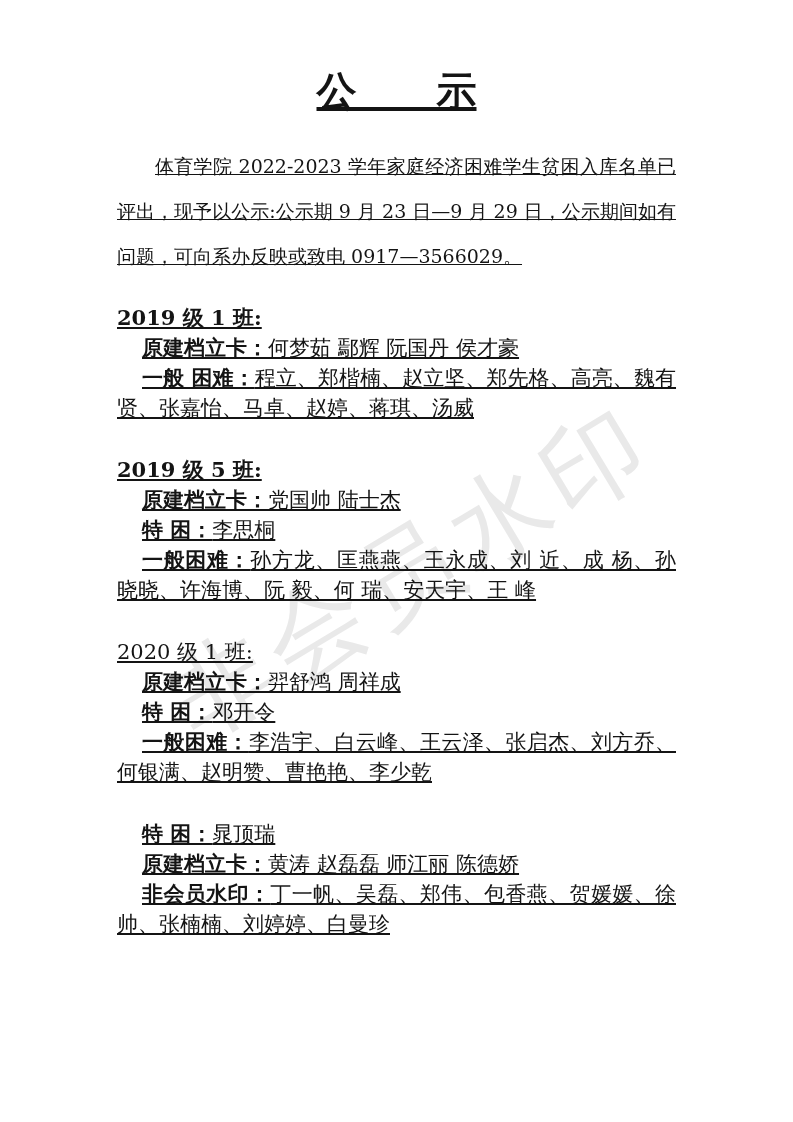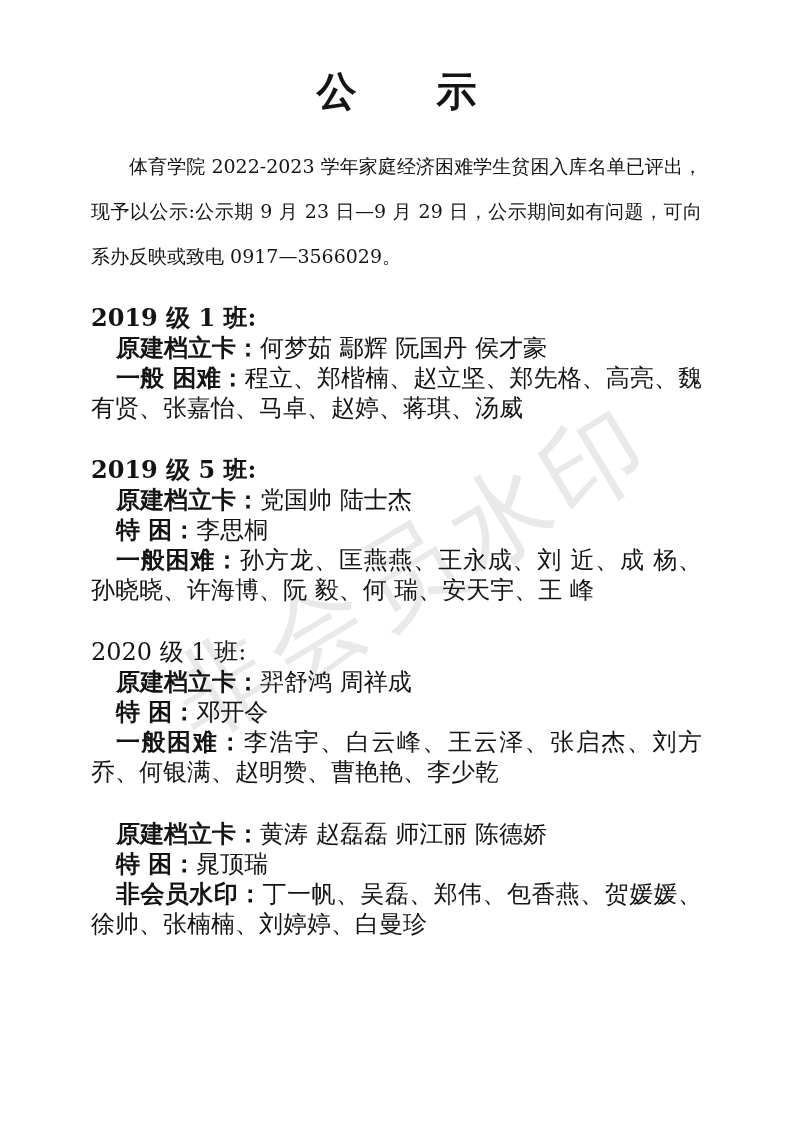--- a/index.html
+++ b/index.html
@@ -22,41 +22,42 @@
     font-size: 100px;
     letter-spacing: 8px;
     color: #e9e9e9;
     white-space: nowrap;
     z-index: 0;
     user-select: none;
   }
   .content {
     position: relative;
     z-index: 1;
-    padding: 0 91px;
+    padding: 0 117px;
+    text-decoration: underline;
   }
   .title {
     margin: 0;
     padding-top: 66px;
     font-size: 40px;
     line-height: 50px;
     font-weight: bold;
     text-align: center;
     white-space: pre;
   }
   .intro {
     margin: 28px 0 0 0;
     font-size: 19px;
     line-height: 45px;
     text-align: justify;
     text-indent: 2em;
   }
   .section {
     margin-top: 32px;
-    font-size: 24px;
+    font-size: 21px;
     line-height: 30px;
   }
   .section.first { margin-top: 24px; }
   .section-heading { font-weight: bold; }
   .section-heading.regular { font-weight: normal; }
   .row { margin: 0; text-align: justify; }
   .row .label { font-weight: bold; margin-left: 25px; }
 </style>
 </head>
 <body>
@@ -83,19 +84,19 @@
     </div>
 
     <div class="section">
       <div class="section-heading regular">2020 级 1 班:</div>
       <p class="row"><span class="label">原建档立卡：</span><span class="names">羿舒鸿 周祥成</span></p>
       <p class="row"><span class="label">特  困：</span><span class="names">邓开令</span></p>
       <p class="row"><span class="label">一般困难：</span><span class="names">李浩宇、白云峰、王云泽、张启杰、刘方乔、何银满、赵明赞、曹艳艳、李少乾</span></p>
     </div>
 
     <div class="section">
+      <p class="row"><span class="label">特  困：</span><span class="names">晁顶瑞</span></p>
       <p class="row"><span class="label">原建档立卡：</span><span class="names">黄涛 赵磊磊 师江丽 陈德娇</span></p>
-      <p class="row"><span class="label">特  困：</span><span class="names">晁顶瑞</span></p>
       <p class="row"><span class="label">非会员水印：</span><span class="names">丁一帆、吴磊、郑伟、包香燕、贺媛媛、徐帅、张楠楠、刘婷婷、白曼珍</span></p>
     </div>
 
   </div>
 </div>
 
 </body></html>

